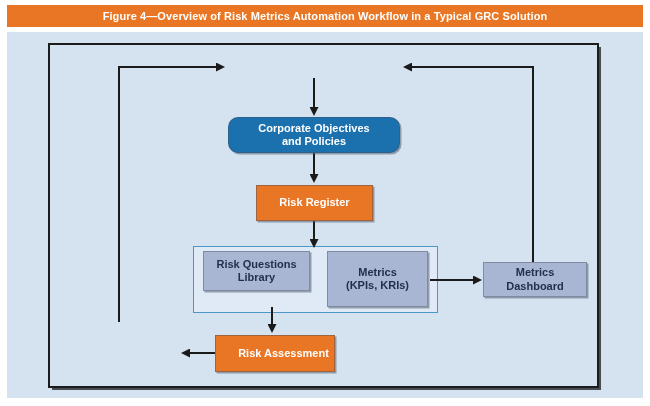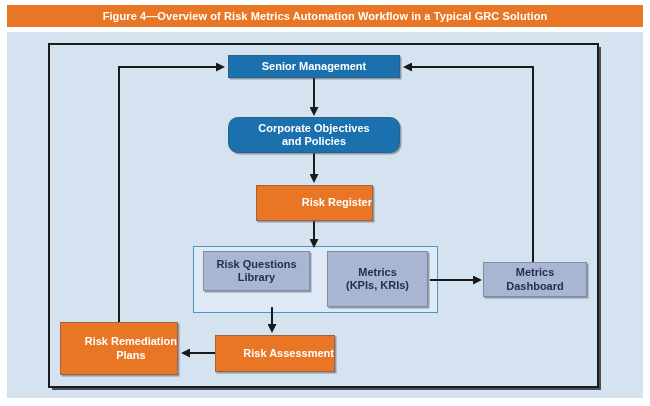--- a/index.html
+++ b/index.html
@@ -32,21 +32,21 @@
   svg.wires{position:absolute;left:0;top:0;width:650px;height:406px;pointer-events:none;}
 
   .node{
     position:absolute;box-sizing:border-box;
     display:flex;align-items:center;justify-content:center;text-align:center;
     font-weight:bold;font-size:11px;line-height:1.22;white-space:pre-line;
     border:1px solid rgba(70,80,95,0.45);
     box-shadow:1.5px 1.5px 0 rgba(73,84,99,0.5);
   }
   .node.blue{background:#1b70ae;color:#ffffff;}
-  .node.orange{background:#e87624;color:#ffffff;justify-content:flex-end;}
+  .node.orange{background:#e87624;color:#ffffff;}
   .node.gray{background:#a9b6d3;color:#232f4d;border:1px solid #7f8ba3;}
 
   .group{
     position:absolute;left:193px;top:246px;width:245px;height:67px;
     box-sizing:border-box;background:#dfeaf6;border:1.5px solid #4c97c6;
   }
 
   .n-senior{left:228px;top:55px;width:172px;height:23px;}
   .n-corporate{left:228px;top:117px;width:172px;height:36px;border-radius:10px;}
   .n-register{left:256px;top:185px;width:117px;height:36px;}
@@ -81,23 +81,20 @@
       <path d="M314,153 L314,180" marker-end="url(#arw)"></path>
       <path d="M314,221 L314,245" marker-end="url(#arw)"></path>
       <path d="M272,307 L272,330" marker-end="url(#arw)"></path>
       <path d="M215,353 L184,353" marker-end="url(#arw)"></path>
       <path d="M430,280 L479,280" marker-end="url(#arw)"></path>
       <path d="M533,262 L533,67 L406,67" marker-end="url(#arw)"></path>
       <path d="M119,322 L119,67 L222,67" marker-end="url(#arw)"></path>
     </g>
   </svg>
 
-  <div class="node blue n-senior">
-    <span>Senior Management</span>
-  </div>
 
   <div class="node blue n-corporate">
     <span>Corporate Objectives
 and Policies</span>
   </div>
 
   <div class="node orange n-register">
     <span>Risk Register</span>
   </div>
 
@@ -109,22 +106,18 @@
   <div class="node gray n-metrics">
     <span>Metrics
 (KPIs, KRIs)</span>
   </div>
 
   <div class="node gray n-dashboard">
     <span>Metrics
 Dashboard</span>
   </div>
 
-  <div class="node orange n-remediation">
-    <span>Risk Remediation
-Plans</span>
-  </div>
 
   <div class="node orange n-assessment">
     <span>Risk Assessment</span>
   </div>
 
 </div>
 
 </body></html>

